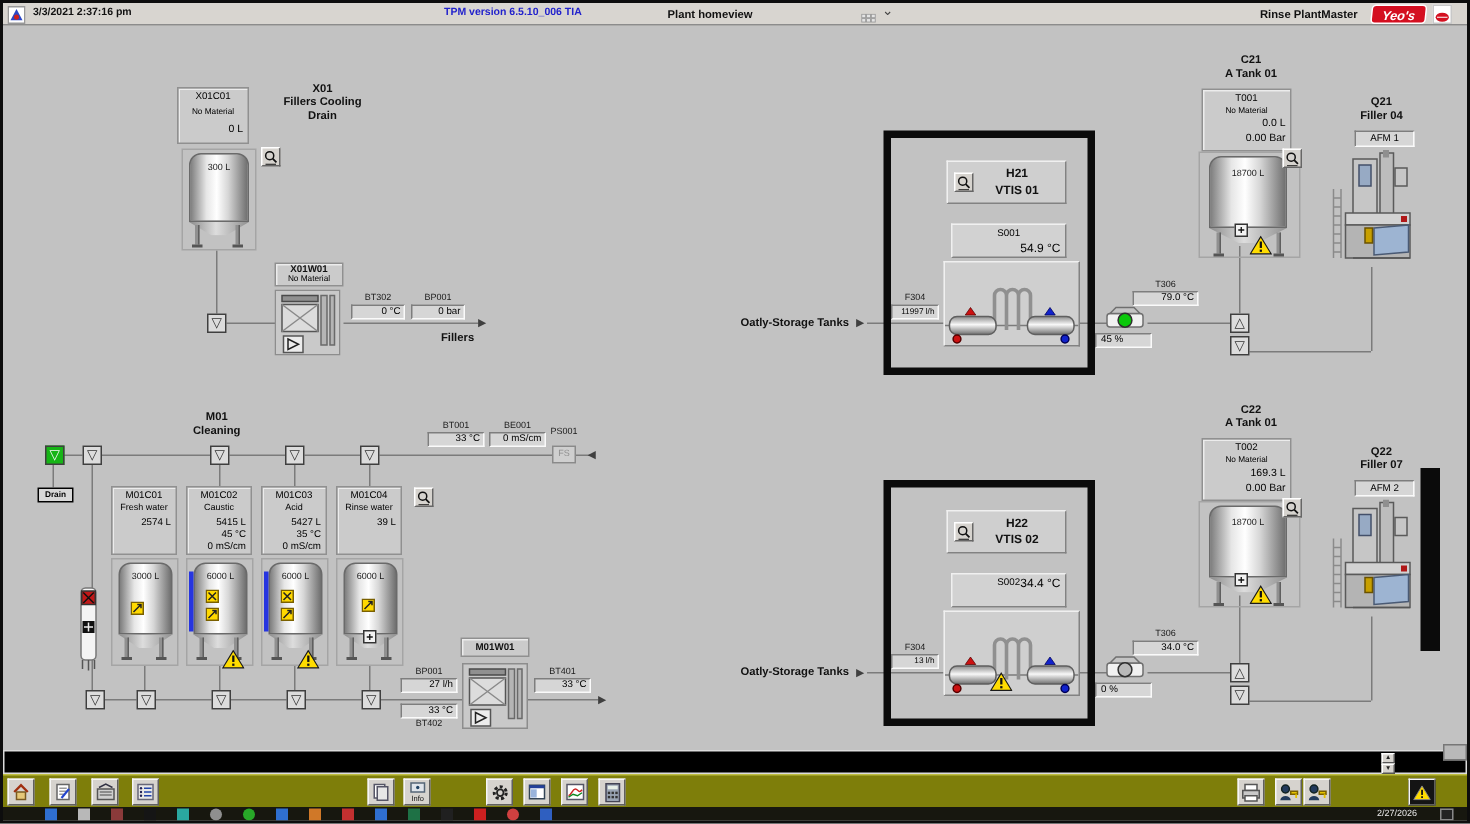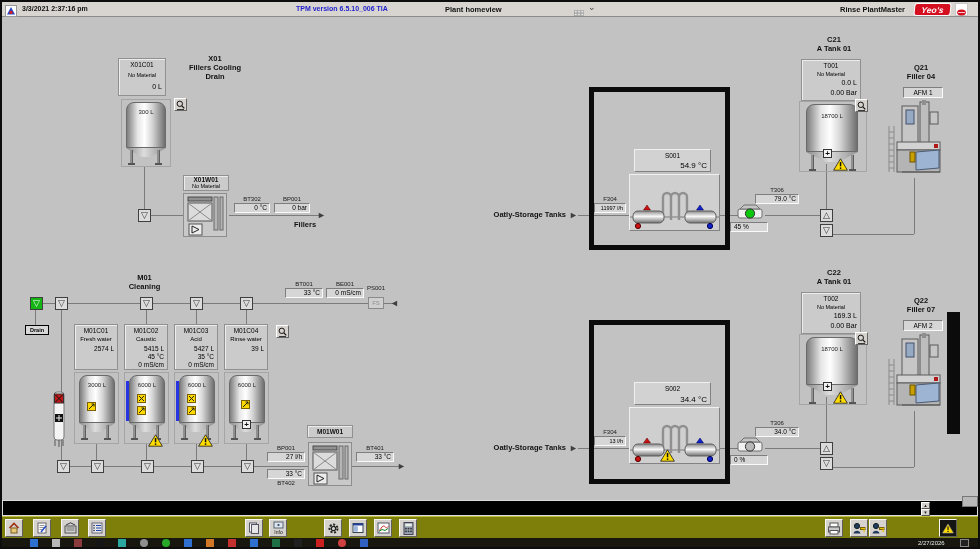--- a/index.html
+++ b/index.html
@@ -292,20 +292,31 @@
         <path d="M9 33 L16 36.5 9 40 Z" fill="none" stroke="#222"></path>
       </svg></div>
   <span class="a lab" style="left:354px;top:443px;width:38px">BT401</span>
   <div class="vb" style="left:354px;top:450px;width:38px;height:10px">33 °C</div>
   <span class="a arr" style="left:395px;top:460px">►</span>
 
   <span class="a bt t75" style="left:478px;top:208px;width:86px;text-align:right">Oatly-Storage Tanks</span>
   <span class="a arr" style="left:567px;top:209px">►</span>
   <span class="a lab" style="left:592px;top:194px;width:32px">F304</span>
   <div class="vb" style="left:592px;top:201px;width:32px;height:10px;font-size:5.5px">11997 l/h</div>
+  <div class="a rb" style="left:629px;top:105px;width:80px;height:29px">
+    <span class="a mag" style="left:4px;top:7px">
+        <svg width="9" height="10" viewBox="0 0 9 10">
+          <circle cx="3.8" cy="3.8" r="2.7" fill="none" stroke="#111"></circle>
+          <path d="M5.8 5.8 L8.3 8.3" stroke="#111" stroke-width="1.2"></path>
+          <path d="M1 9.5 H8" stroke="#111" stroke-width="0.8"></path>
+        </svg>
+      </span>
+    <div class="a bt t8 ctr" style="left:16px;top:3px;width:60px">H21</div>
+    <div class="a bt t8 ctr" style="left:16px;top:14px;width:60px">VTIS 01</div>
+  </div>
   <div class="a rb" style="left:632px;top:147px;width:77px;height:23px;background:#d2d2d2">
     <div class="a t65 ctr" style="left:0;top:2px;width:100%">S001</div>
     <div class="a t8 rt" style="left:0;top:11px;width:100%">54.9 °C</div>
   </div>
   <div class="a rb" style="left:627px;top:172px;width:91px;height:57px">
     <svg width="89" height="54" viewBox="0 0 89 54" style="display:block;margin-top:1px">
         <defs>
           <linearGradient id="cy1" x1="0" y1="0" x2="0" y2="1">
             <stop offset="0" stop-color="#8c8c8c"></stop>
             <stop offset="0.45" stop-color="#f8f8f8"></stop>
@@ -384,23 +395,34 @@
         <polygon points="34,52 57,50 57,68 34,70" fill="#9db4d2" stroke="#4a5a74"></polygon>
         <rect x="28" y="52" width="5" height="10" fill="#c8a000" stroke="#6a5200"></rect>
         <rect x="52" y="44" width="4" height="4" fill="#b01818"></rect>
         <path d="M20 72 H58" stroke="#555"></path>
       </svg></div>
 
   <span class="a bt t75" style="left:478px;top:441px;width:86px;text-align:right">Oatly-Storage Tanks</span>
   <span class="a arr" style="left:567px;top:442px">►</span>
   <span class="a lab" style="left:592px;top:427px;width:32px">F304</span>
   <div class="vb" style="left:592px;top:434px;width:32px;height:10px;font-size:5.5px">13 l/h</div>
+  <div class="a rb" style="left:629px;top:338px;width:80px;height:29px">
+    <span class="a mag" style="left:4px;top:7px">
+        <svg width="9" height="10" viewBox="0 0 9 10">
+          <circle cx="3.8" cy="3.8" r="2.7" fill="none" stroke="#111"></circle>
+          <path d="M5.8 5.8 L8.3 8.3" stroke="#111" stroke-width="1.2"></path>
+          <path d="M1 9.5 H8" stroke="#111" stroke-width="0.8"></path>
+        </svg>
+      </span>
+    <div class="a bt t8 ctr" style="left:16px;top:3px;width:60px">H22</div>
+    <div class="a bt t8 ctr" style="left:16px;top:14px;width:60px">VTIS 02</div>
+  </div>
   <div class="a rb" style="left:632px;top:380px;width:77px;height:23px;background:#d2d2d2">
     <div class="a t65 ctr" style="left:0;top:2px;width:100%">S002</div>
-    <div class="a t8 rt" style="left:0;top:12px;width:100%">34.4 °C</div>
+    <div class="a t8 rt" style="left:0;top:1px;width:100%">34.4 °C</div>
   </div>
   <div class="a rb" style="left:627px;top:405px;width:91px;height:57px">
     <svg width="89" height="54" viewBox="0 0 89 54" style="display:block;margin-top:1px">
         <defs>
           <linearGradient id="cy2" x1="0" y1="0" x2="0" y2="1">
             <stop offset="0" stop-color="#8c8c8c"></stop>
             <stop offset="0.45" stop-color="#f8f8f8"></stop>
             <stop offset="1" stop-color="#6f6f6f"></stop>
           </linearGradient>
         </defs>

